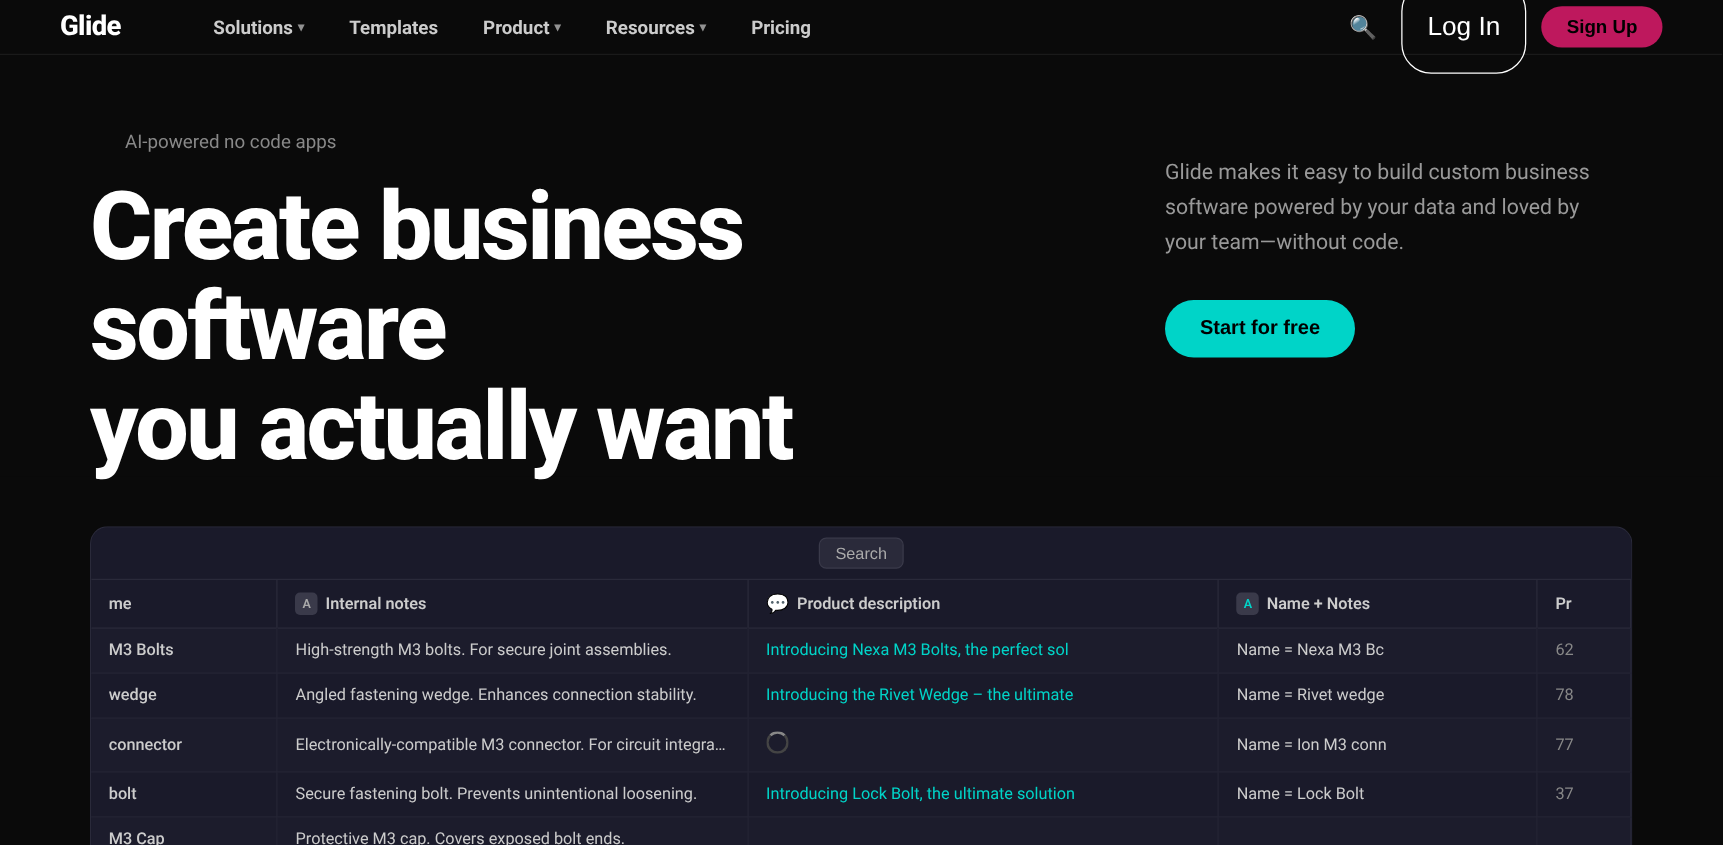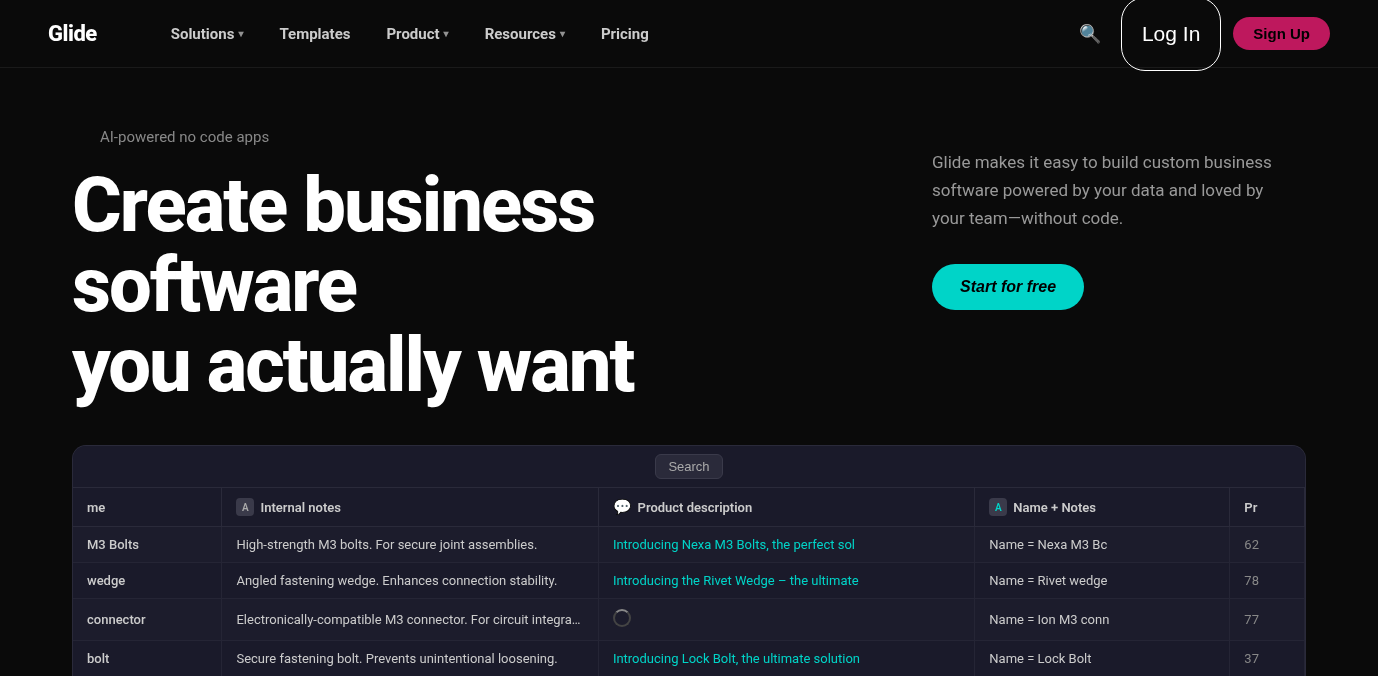--- a/index.html
+++ b/index.html
@@ -10,21 +10,21 @@
       width: 1378px;
       min-height: 676px;
       overflow: hidden;
     }
 
     
     nav {
       display: flex;
       align-items: center;
       padding: 0 48px;
-      height: 68px;
+      height: 44px;
       background: #0a0a0a;
       border-bottom: 1px solid #1a1a1a;
       position: relative;
       z-index: 10;
     }
     .nav-logo {
       font-size: 22px;
       font-weight: 800;
       color: #fff;
       letter-spacing: -0.5px;
@@ -97,21 +97,20 @@
     .btn-start {
       display: inline-block;
       padding: 14px 28px;
       background: #00d4c8;
       color: #000;
       font-size: 16px;
       font-weight: 700;
       border-radius: 28px;
       cursor: pointer;
       border: none;
-      font-style: italic;
     }
 
     .preview-wrapper {
       position: relative;
       margin: 0 72px;
       margin-top: 40px;
       height: 265px;
       border-radius: 14px 14px 0 0;
       overflow: hidden;
       background: #1a1a2a;

